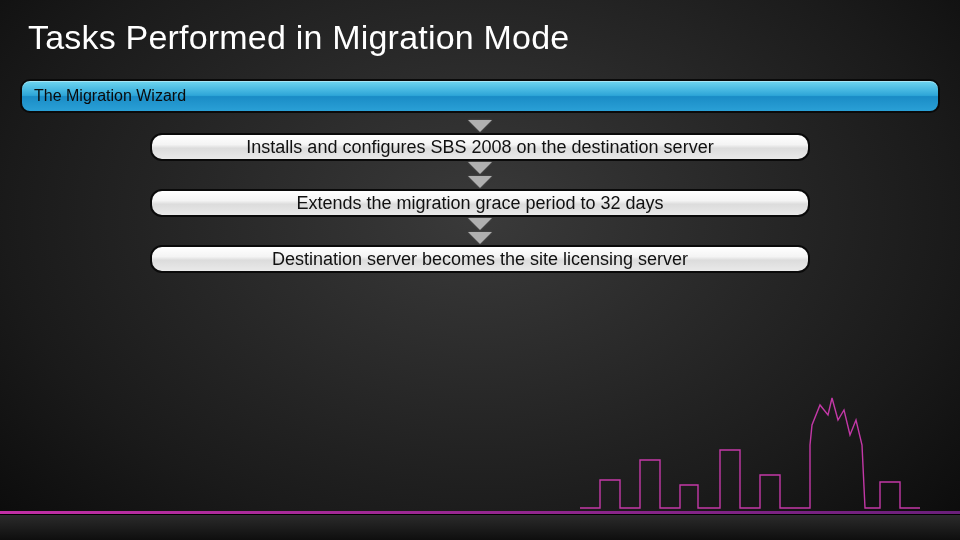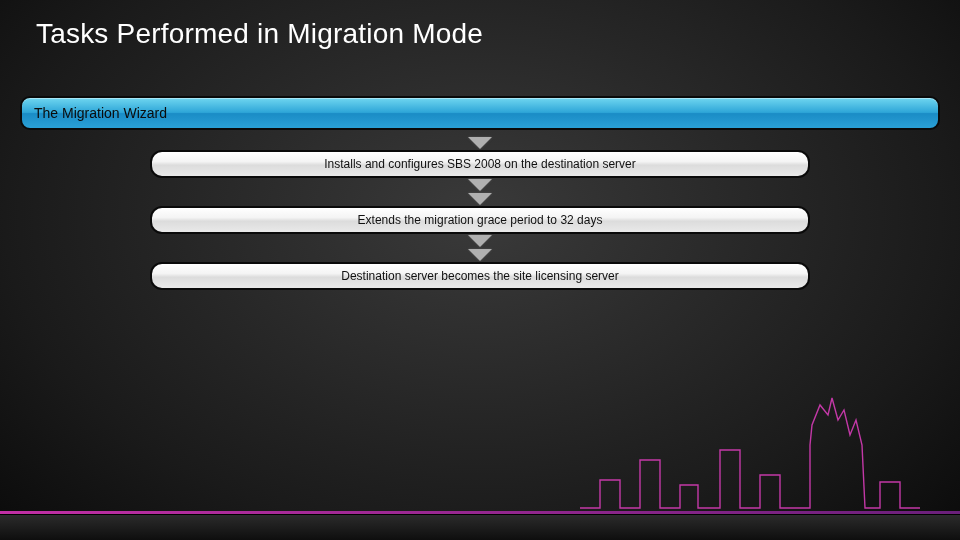--- a/index.html
+++ b/index.html
@@ -4,56 +4,54 @@
 <style>
   * { margin: 0; padding: 0; box-sizing: border-box; }
   html, body { width: 960px; height: 540px; overflow: hidden; }
   body {
     background: radial-gradient(ellipse at 50% 40%, #3a3a3a 0%, #1a1a1a 70%, #0a0a0a 100%);
     font-family: "Segoe UI", Arial, sans-serif;
     position: relative;
   }
   .title {
     color: #ffffff;
-    font-size: 28px;
+    font-size: 34px;
     font-weight: 300;
     padding: 18px 0 0 28px;
     letter-spacing: 0.2px;
-    margin-left: 8px;
   }
   .content {
     padding: 22px 20px 0 20px;
   }
   .header-bar {
     background: linear-gradient(to bottom, #6fd6f0 0%, #2ea6d8 48%, #1a8cc6 52%, #2aa0d6 100%);
     border: 2px solid #0a0a0a;
     border-radius: 10px;
     height: 34px;
     display: flex;
     align-items: center;
     padding: 0 12px;
     color: #0b0b0b;
-    font-size: 14px;
+    font-size: 16px;
     font-weight: 400;
     box-shadow: inset 0 1px 0 rgba(255,255,255,0.4);
-    margin-top: 24px;
   }
   .steps { margin-top: 6px; }
   .step-wrap { display: flex; flex-direction: column; align-items: center; }
   .step {
     width: 660px;
     height: 28px;
     background: linear-gradient(to bottom, #ffffff 0%, #f4f4f4 40%, #dcdcdc 55%, #e9e9e9 100%);
     border: 2px solid #0a0a0a;
     border-radius: 12px;
     display: flex;
     align-items: center;
     justify-content: center;
     color: #111;
-    font-size: 12px;
+    font-size: 18px;
     font-weight: 500;
     box-shadow: inset 0 1px 0 rgba(255,255,255,0.8);
   }
   .arrow {
     width: 0; height: 0;
     border-left: 12px solid transparent;
     border-right: 12px solid transparent;
     border-top: 12px solid #b0b0b0;
     margin: 1px 0 1px 0;
     filter: drop-shadow(0 0 1px #555);

